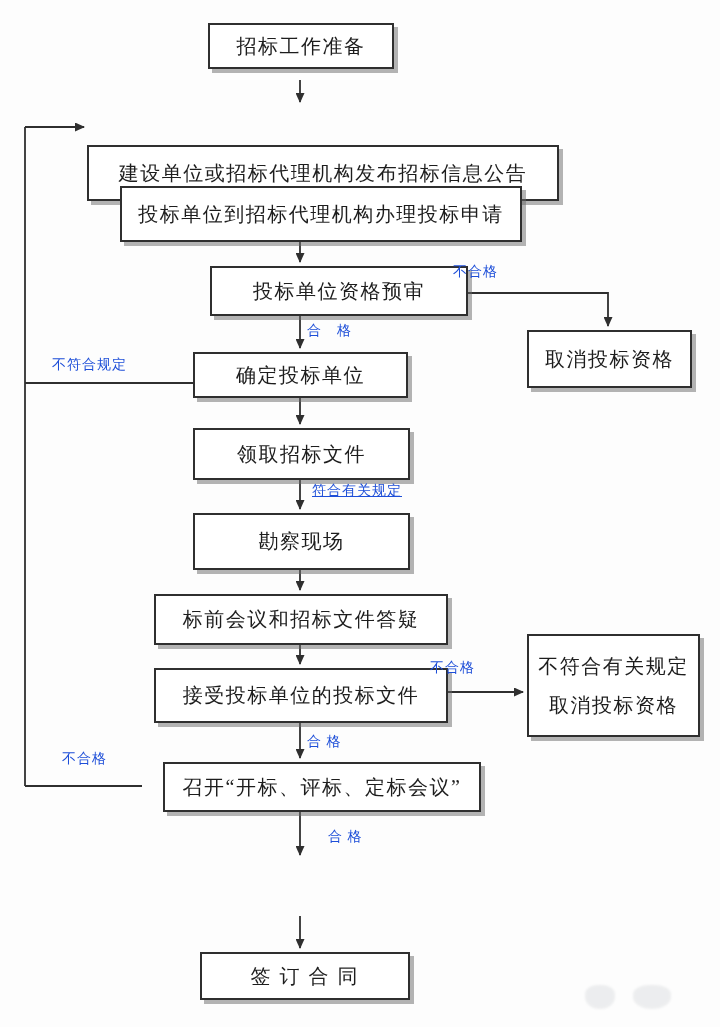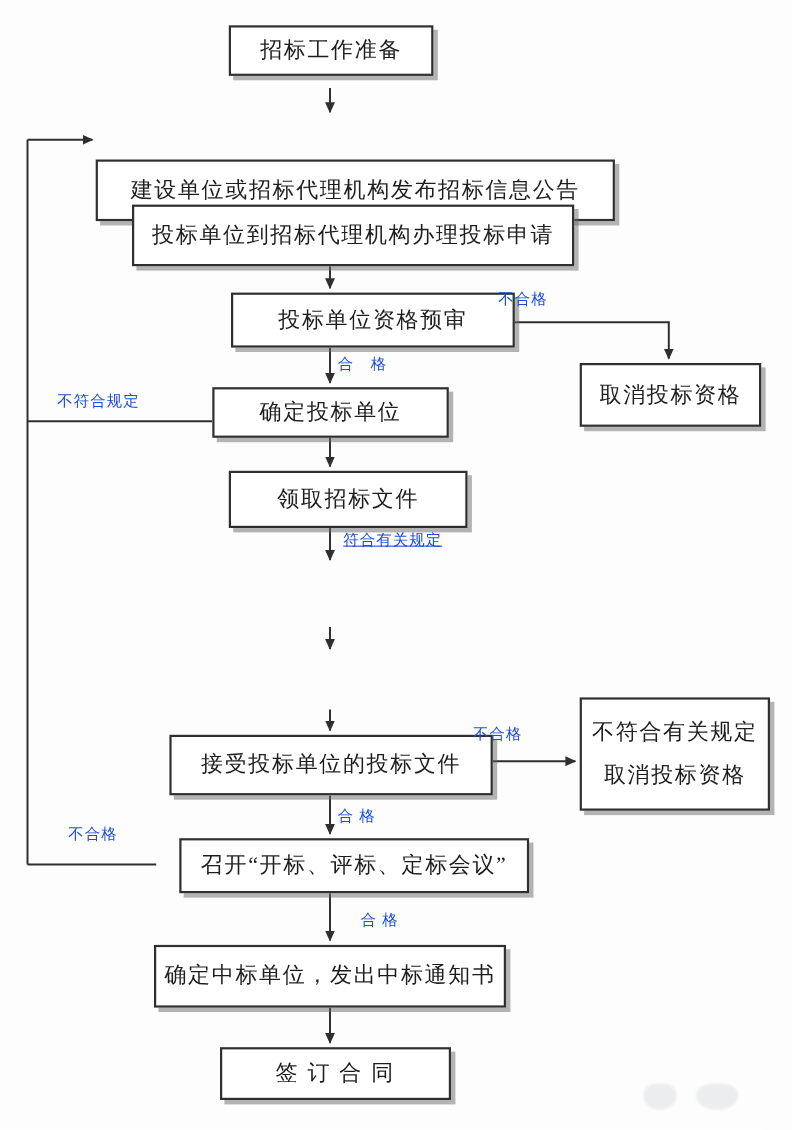--- a/index.html
+++ b/index.html
@@ -65,29 +65,30 @@
   <div class="node" style="left:208px;top:23px;width:186px;height:46px;">招标工作准备</div>
 
   <div class="node" style="left:87px;top:105px;width:472px;height:56px;margin-top:40px;">建设单位或招标代理机构发布招标信息公告</div>
 
   <div class="node" style="left:100px;top:186px;width:402px;height:56px;margin-left:20px;">投标单位到招标代理机构办理投标申请</div>
 
   <div class="node" style="left:210px;top:266px;width:258px;height:50px;">投标单位资格预审</div>
 
   <div class="node" style="left:193px;top:352px;width:215px;height:46px;">确定投标单位</div>
 
-  <div class="node" style="left:193px;top:428px;width:217px;height:52px;margin-left:15px;">领取招标文件</div>
+  <div class="node" style="left:193px;top:428px;width:217px;height:52px;">领取招标文件</div>
 
+  <div class="node" style="left:193px;top:513px;width:217px;height:57px;">勘察现场</div>
 
+  <div class="node" style="left:154px;top:594px;width:294px;height:51px;">标前会议和招标文件答疑</div>
 
   <div class="node" style="left:154px;top:668px;width:294px;height:55px;">接受投标单位的投标文件</div>
 
   <div class="node" style="left:142px;top:762px;width:318px;height:50px;margin-left:21px;">召开“开标、评标、定标会议”</div>
 
-  <div class="node" style="left:140px;top:859px;width:320px;height:57px;">确定中标单位，发出中标通知书</div>
 
   <div class="node" style="left:200px;top:952px;width:210px;height:48px;letter-spacing:2px;">签 订 合 同</div>
 
   <div class="node" style="left:527px;top:330px;width:165px;height:58px;">取消投标资格</div>
 
   <div class="node" style="left:527px;top:634px;width:173px;height:103px;">
     <span>不符合有关规定</span>
     <span class="second-line">取消投标资格</span>
   </div>
 

